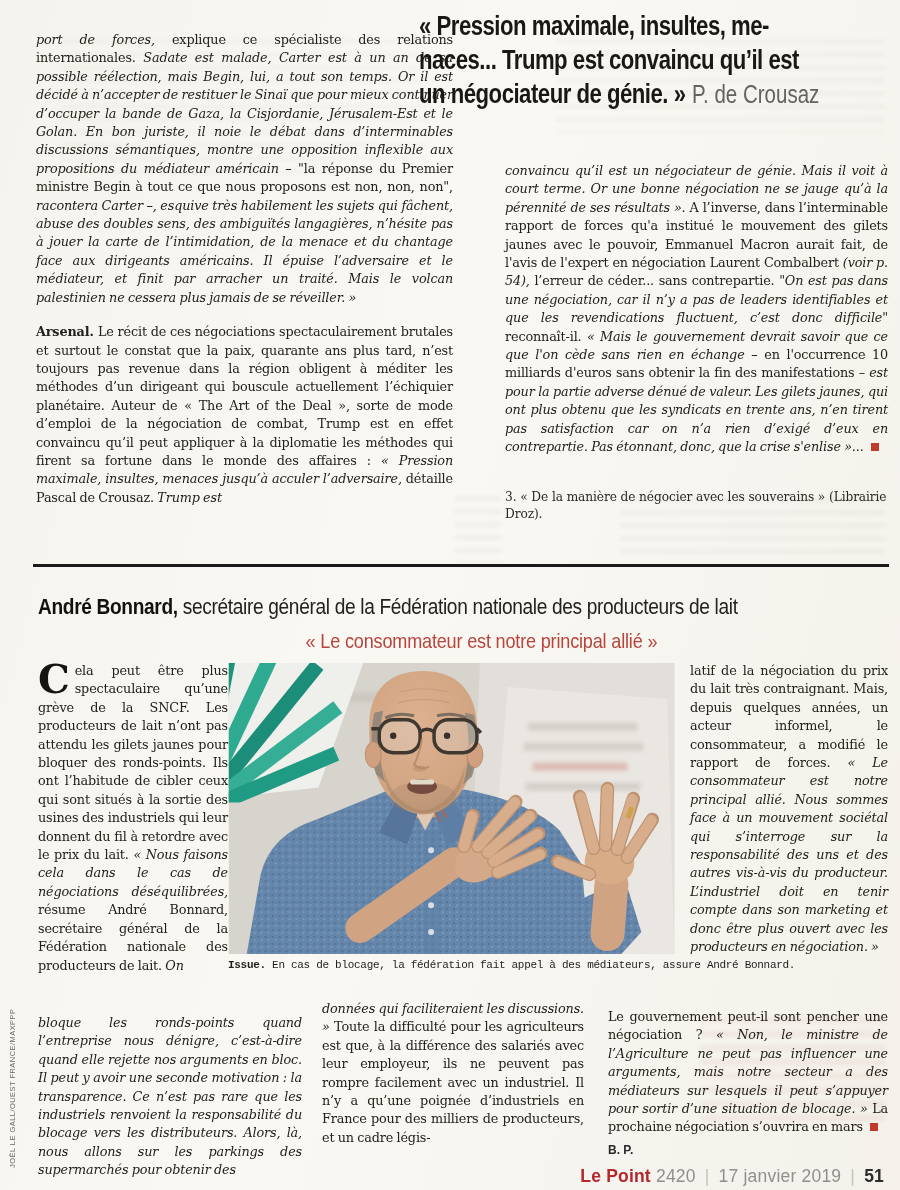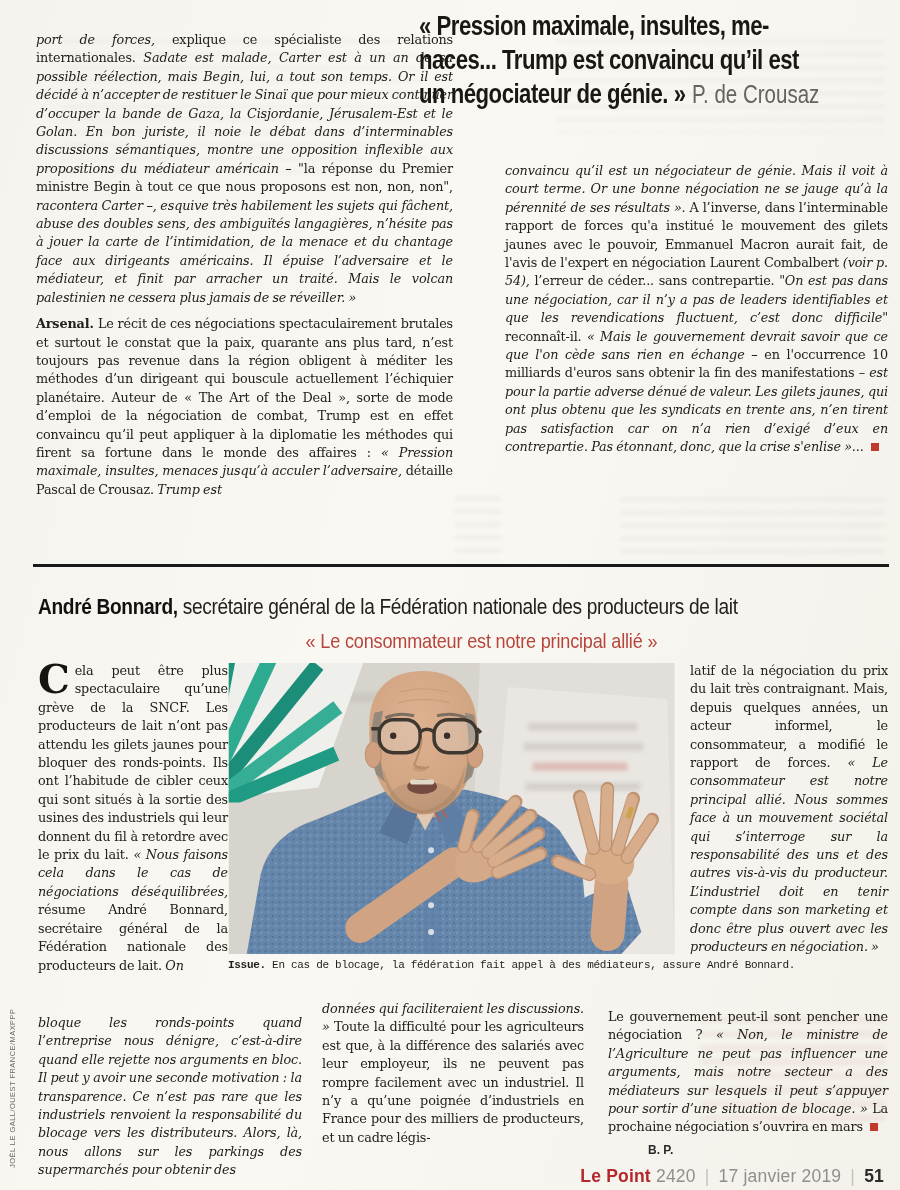--- a/index.html
+++ b/index.html
@@ -11,21 +11,21 @@
   .abs{position:absolute;}
   
   .serif{
     font-family:"DejaVu Serif",serif;font-size:12.8px;line-height:18.4px;
     text-align:justify;letter-spacing:-0.15px;word-spacing:-0.6px;
     hyphens:auto;-webkit-hyphens:auto;color:#24211c;
   }
   .serif .i{font-style:italic;}
   .serif .b{font-weight:700;font-style:normal;}
   .para{margin:0;}
-  .para + .para{margin-top:8px;}
+  .para + .para{margin-top:16px;}
   
   .pullquote{left:419px;top:9px;width:470px;}
   .pq-line{
     font-family:"Liberation Sans",sans-serif;font-weight:700;font-size:27px;
     line-height:34px;letter-spacing:-0.6px;color:#1a1714;white-space:nowrap;
     transform:scaleX(0.82);transform-origin:0 50%;
   }
   .pq-attr{font-weight:400;font-size:25px;color:#66625e;letter-spacing:0;margin-left:8px;}
   
   .divider{left:33px;top:564px;width:856px;height:3px;background:#1a1a1a;}
@@ -50,21 +50,21 @@
   .col1w{left:38px;top:1014px;width:264px;}
   .col2{left:322px;top:1000px;width:262px;}
   .col3n{left:690px;top:662px;width:198px;}
   .col3w{left:608px;top:1008px;width:280px;}
   .dropcap{
     float:left;font-family:"DejaVu Serif",serif;font-weight:700;font-size:40px;
     line-height:32px;color:#17140f;margin:1px 5px 0 0;font-style:normal;
   }
   .byline{
     font-family:"Liberation Sans",sans-serif;font-weight:700;font-size:12px;
-    color:#2a2a2a;margin-top:4px;text-align:left;letter-spacing:.2px;margin-left:40px;
+    color:#2a2a2a;margin-top:4px;text-align:left;letter-spacing:.2px;
   }
   .endmark{
     display:inline-block;width:8px;height:8px;background:#c23a2c;
     margin-left:4px;vertical-align:baseline;
   }
   
   .photo{left:228px;top:663px;width:447px;height:291px;}
   .caption{
     left:228px;top:959px;width:460px;font-family:Liberation Mono, monospace;
     font-size:11px;letter-spacing:-0.3px;color:#1f1e1c;white-space:nowrap;
@@ -107,20 +107,21 @@
   <div class="pq-line">« Pression maximale, insultes, me-</div>
   <div class="pq-line">naces... Trump est convaincu qu’il est</div>
   <div class="pq-line"><span>un négociateur de génie. »</span><span class="pq-attr">P. de Crousaz</span></div>
 </div>
 
 <div class="abs serif" style="left:505px;top:162px;width:383px;">
   <p class="para"><span><span class="i">convaincu qu’il est un négociateur de génie. Mais il voit à court terme. Or une bonne négociation ne se jauge qu’à la pérennité de ses résultats ». </span><span>A l’inverse, dans l’interminable rapport de forces qu'a institué le mouvement des gilets jaunes avec le pouvoir, Emmanuel Macron aurait fait, de l'avis de l'expert en négociation Laurent Combalbert </span><span class="i">(voir p. 54), </span><span>l’erreur de céder... sans contrepartie. </span><span class="i">"On est pas dans une négociation, car il n’y a pas de leaders identifiables et que les revendications fluctuent, c’est donc difficile" </span><span>reconnaît-il. </span><span class="i">« Mais le gouvernement devrait savoir que ce que l'on cède sans rien en échange – </span><span>en l'occurrence 10 milliards d'euros sans obtenir la fin des manifestations – </span><span class="i">est pour la partie adverse dénué de valeur. Les gilets jaunes, qui ont plus obtenu que les syndicats en trente ans, n’en tirent pas satisfaction car on n’a rien d’exigé d’eux en contrepartie. Pas étonnant, donc, que la crise s'enlise »... </span></span><span class="endmark"></span></p>
 </div>
 
 <div class="abs footnotes">
+  <div>3. « De la manière de négocier avec les souverains » (Librairie Droz).</div>
 </div>
 
 <div class="abs divider"></div>
 
 <div class="abs bh1">
   <div class="bh1-inner"><span class="name">André Bonnard,</span><span> secrétaire général de la Fédération nationale des producteurs de lait</span></div>
 </div>
 <div class="abs bh2">
   <div class="bh2-inner">« Le consommateur est notre principal allié »</div>
 </div>

